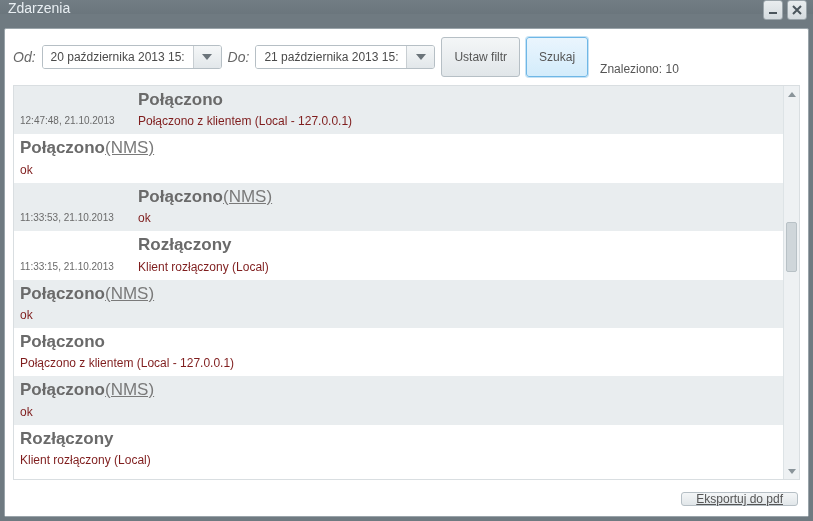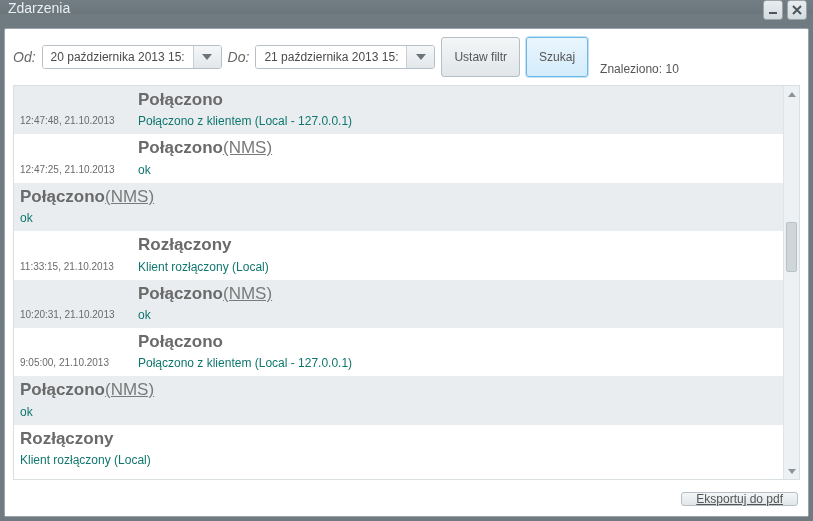--- a/index.html
+++ b/index.html
@@ -147,21 +147,21 @@
     color: #6a6a6a;
     line-height: 1.2;
   }
   .row .heading .suffix {
     font-weight: 400;
     color: #7a7a7a;
     text-decoration: underline;
   }
   .row .desc {
     font-size: 12px;
-    color: #0f766e;
+    color: #7f1d1d;
     margin-top: 4px;
   }
 
   .scrollbar {
     position: absolute;
     top: 0; right: 0; bottom: 0;
     width: 16px;
     background: #eef1f3;
     border-left: 1px solid #dde3e6;
     display: flex;
@@ -241,48 +241,46 @@
     <div class="list-wrap">
       <div class="list-scroll" id="rows-host">
           <div class="row">
             <div class="ts">12:47:48, 21.10.2013</div>
             <div class="body">
               <div class="heading"><span>Połączono</span></div>
               <div class="desc">Połączono z klientem (Local - 127.0.0.1)</div>
             </div>
           </div>
           <div class="row">
-            <div class="ts">12:47:25, 21.10.2013</div>
             <div class="body">
               <div class="heading"><span>Połączono</span><span class="suffix">(NMS)</span></div>
               <div class="desc">ok</div>
             </div>
           </div>
           <div class="row">
+            <div class="ts">11:33:53, 21.10.2013</div>
             <div class="body">
               <div class="heading"><span>Połączono</span><span class="suffix">(NMS)</span></div>
               <div class="desc">ok</div>
             </div>
           </div>
           <div class="row">
             <div class="ts">11:33:15, 21.10.2013</div>
             <div class="body">
               <div class="heading"><span>Rozłączony</span></div>
               <div class="desc">Klient rozłączony (Local)</div>
             </div>
           </div>
           <div class="row">
-            <div class="ts">10:20:31, 21.10.2013</div>
             <div class="body">
               <div class="heading"><span>Połączono</span><span class="suffix">(NMS)</span></div>
               <div class="desc">ok</div>
             </div>
           </div>
           <div class="row">
-            <div class="ts">9:05:00, 21.10.2013</div>
             <div class="body">
               <div class="heading"><span>Połączono</span></div>
               <div class="desc">Połączono z klientem (Local - 127.0.0.1)</div>
             </div>
           </div>
           <div class="row">
             <div class="body">
               <div class="heading"><span>Połączono</span><span class="suffix">(NMS)</span></div>
               <div class="desc">ok</div>
             </div>

